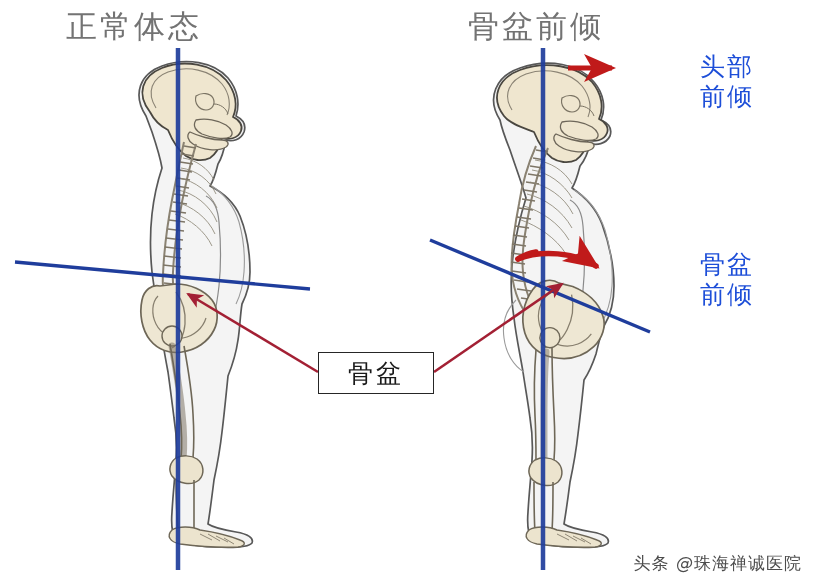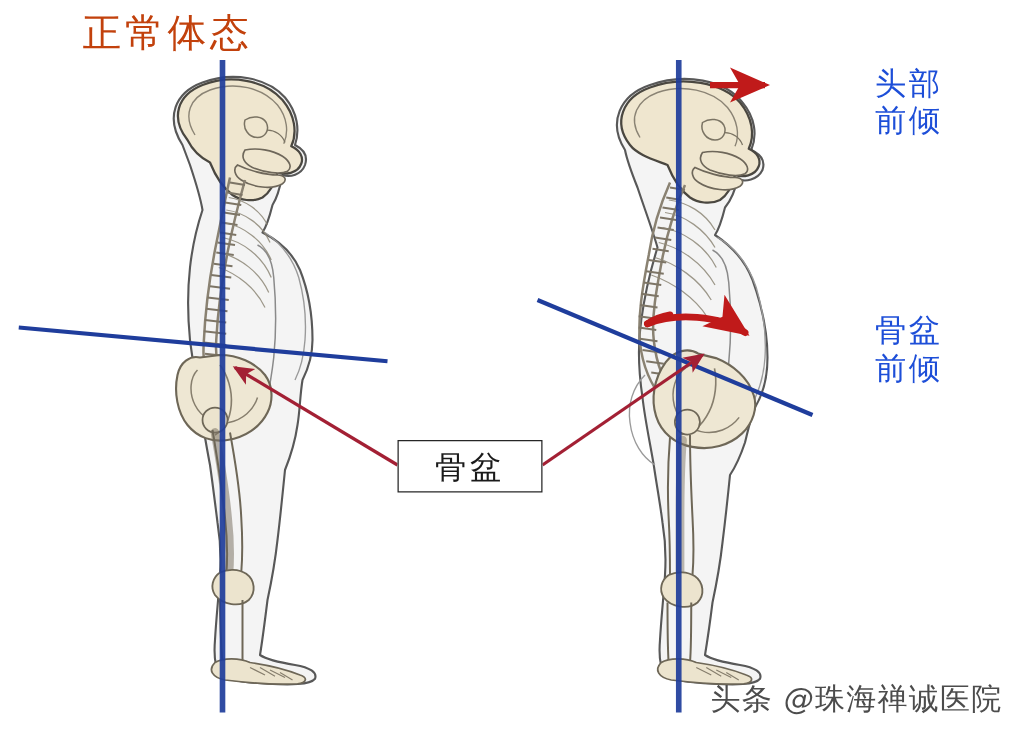--- a/index.html
+++ b/index.html
@@ -16,21 +16,21 @@
     height: 583px;
     background: #ffffff;
     overflow: hidden;
   }
   .title {
     position: absolute;
     font-family: "DejaVu Sans", "Liberation Sans", sans-serif;
     font-size: 31px;
     font-weight: 500;
     letter-spacing: 3px;
-    color: #c2410c;
+    color: #737373;
     white-space: nowrap;
   }
   #title-left  { left: 66px; top: 6px; }
   #title-right { left: 468px; top: 6px; }
 
   .side-label {
     position: absolute;
     font-family: "DejaVu Sans", "Liberation Sans", sans-serif;
     font-size: 25px;
     line-height: 30px;
@@ -57,21 +57,21 @@
     letter-spacing: 3px;
     color: #1a1a1a;
     box-sizing: border-box;
     z-index: 6;
   }
 
   #watermark {
     position: absolute;
     right: 12px;
     bottom: 8px;
-    font-size: 24px;
+    font-size: 17px;
     letter-spacing: 1px;
     color: #3d3d3d;
     white-space: nowrap;
     opacity: .92;
   }
   #watermark .at { font-style: italic; }
 
   svg.layer {
     position: absolute;
     left: 0; top: 0;
@@ -81,20 +81,21 @@
   #figures { z-index: 2; }
   #lines   { z-index: 4; }
   #arrows  { z-index: 5; }
 </style>
 </head>
 <body>
 
 <div id="page">
 
   <div class="title" id="title-left">正常体态</div>
+  <div class="title" id="title-right">骨盆前倾</div>
 
   <svg class="layer" id="figures" viewBox="0 0 814 583">
     <defs>
       <g id="skeleton-normal">
 
         <path d="M146,116 C132,94 140,74 162,66 C186,57 214,62 228,78
                  C238,90 240,104 236,116 C244,120 246,126 244,132
                  C241,140 232,142 226,140
                  C224,150 222,158 218,164
                  C216,172 214,180 210,186

